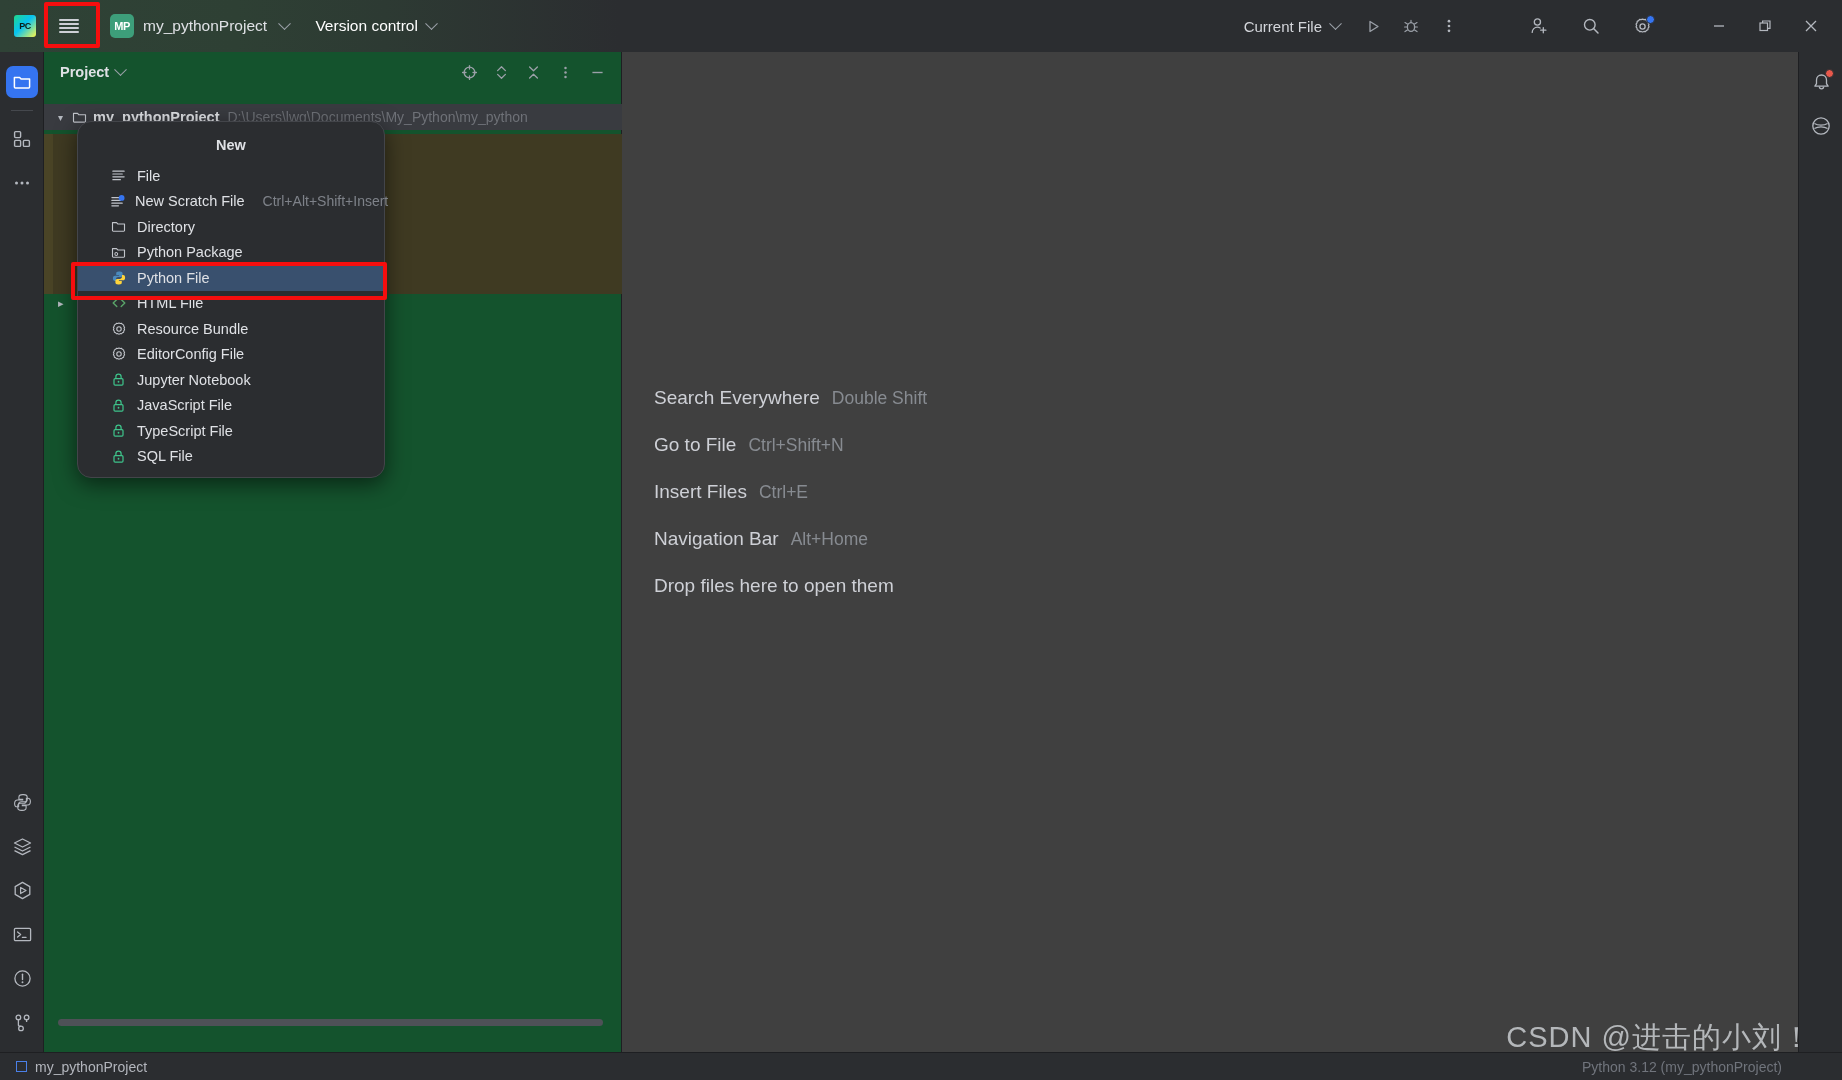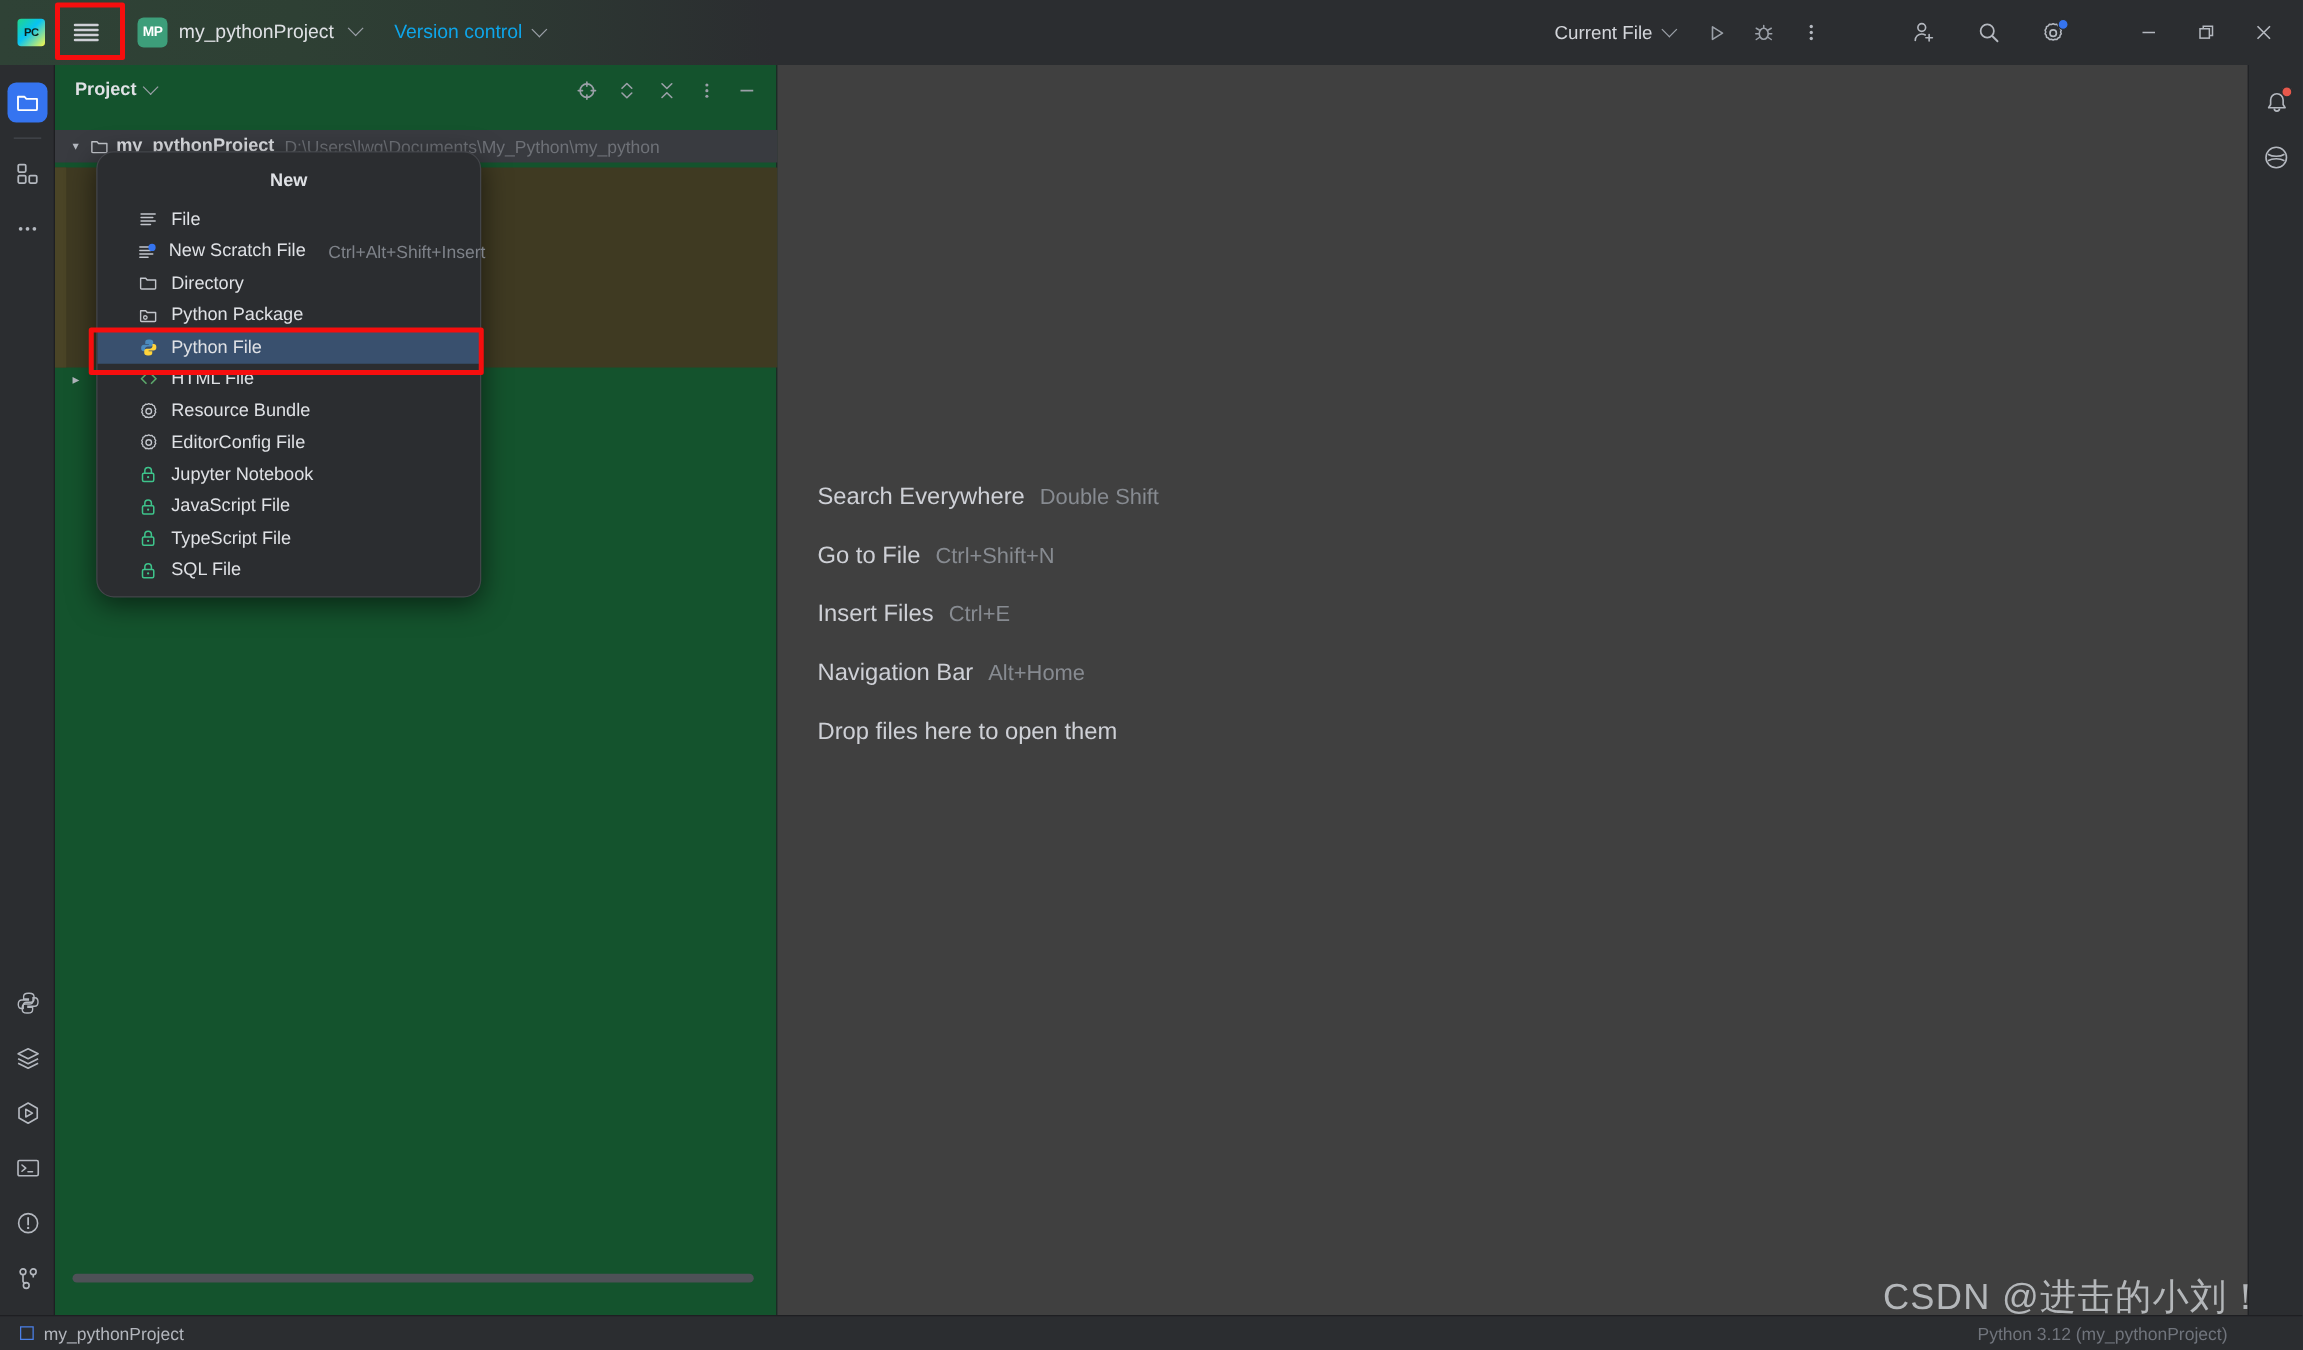--- a/index.html
+++ b/index.html
@@ -40,21 +40,21 @@
     border: 4px solid #f60e0e; border-radius: 2px; pointer-events:none;
   }
   .proj-badge {
     margin-left: 22px; width: 24px; height: 24px; border-radius: 5px;
     background: #3d9e7a; color: #fff; font-size: 11px; font-weight: bold;
     display:flex; align-items:center; justify-content:center; letter-spacing:-0.4px;
   }
   .proj-name { margin-left: 9px; color: #dfe1e5; font-size: 15.5px; }
   .chev { display:inline-block; width:9px; height:9px; border-right:1.6px solid #9ba0a8; border-bottom:1.6px solid #9ba0a8;
           transform: rotate(45deg) translate(-2px,-2px); margin-left: 9px; }
-  .vcs { margin-left: 26px; color: #0ea5e9; font-size: 15.5px; display:flex; align-items:center; }
+  .vcs { margin-left: 26px; color: #ffffff; font-size: 15.5px; display:flex; align-items:center; }
 
   .tb-right { position:absolute; right: 0; top:0; height: 52px; display:flex; align-items:center; }
   .tb-item { display:flex; align-items:center; color:#d4d6db; font-size:15px; margin-right: 4px; }
   .icon-btn { width: 38px; height: 38px; display:flex; align-items:center; justify-content:center; position:relative; }
   .wbtn { width: 46px; height: 52px; display:flex; align-items:center; justify-content:center; }
 
   
   .rail {
     position: absolute; left: 0; top: 52px; width: 44px; height: 1028px;
     background: #2b2d30; border-right: 1px solid #1e1f22;

